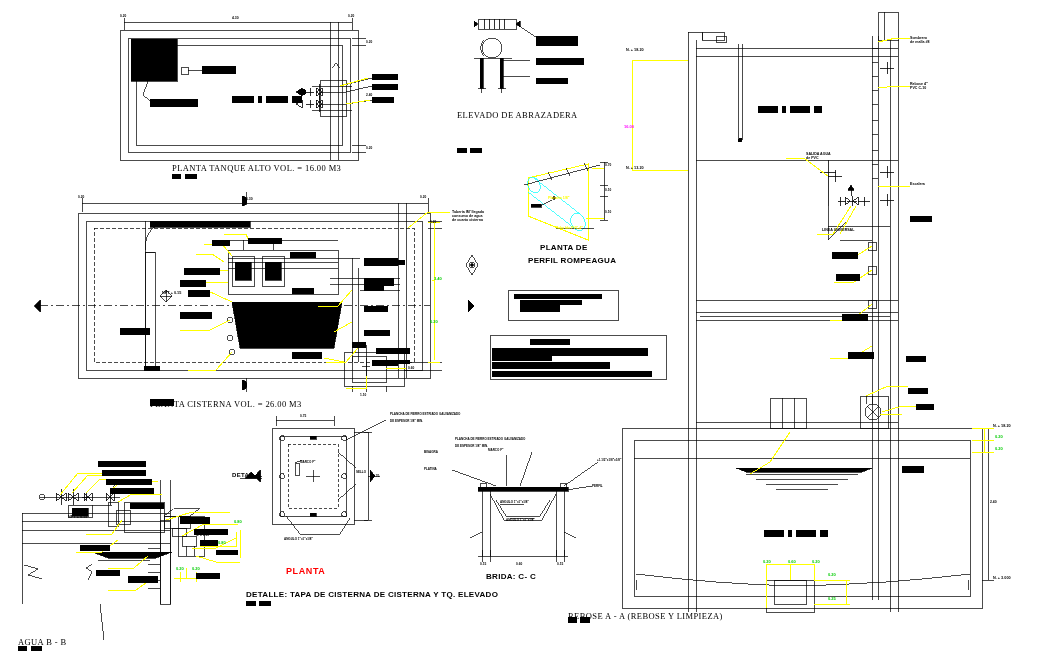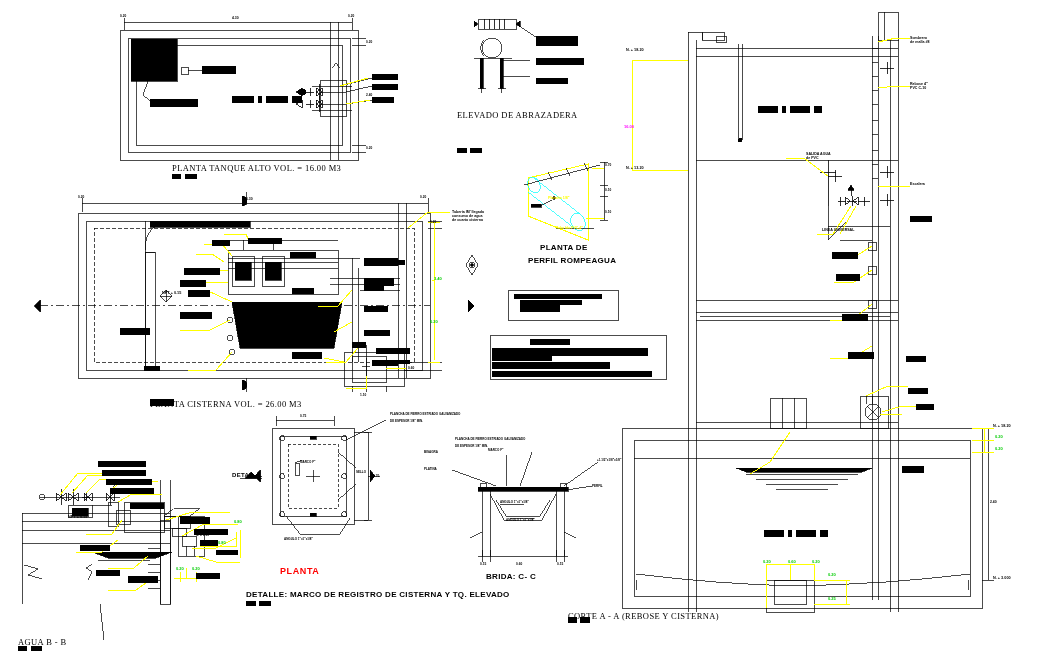--- a/index.html
+++ b/index.html
@@ -690,29 +690,29 @@
   <div class="ttl" style="left:150px; top:399px;">PLANTA CISTERNA VOL. = 26.00 M3</div>
   <div class="redact" style="left:150px; top:399px; width:24px; height:7px;"></div>
 
   <div class="ttl" style="left:457px; top:110px;">ELEVADO DE ABRAZADERA</div>
   <div class="redact" style="left:457px; top:148px; width:10px; height:5px;"></div>
   <div class="redact" style="left:470px; top:148px; width:12px; height:5px;"></div>
 
   <div class="ttl-sans" style="left:540px; top:243px;">PLANTA DE</div>
   <div class="ttl-sans" style="left:528px; top:256px;">PERFIL ROMPEAGUA</div>
 
-  <div class="ttl-red" style="left:280px; top:566px;">PLANTA</div>
+  <div class="ttl-red" style="left:286px; top:566px;">PLANTA</div>
 
   <div class="ttl-sans" style="left:486px; top:572px;">BRIDA: C- C</div>
 
-  <div class="ttl-sans" style="left:246px; top:590px;">DETALLE: MARCO DE REGISTRO DE CISTERNA Y TQ. ELEVADO</div>
+  <div class="ttl-sans" style="left:246px; top:590px;">DETALLE: TAPA DE CISTERNA DE CISTERNA Y TQ. ELEVADO</div>
   <div class="redact" style="left:246px; top:601px; width:10px; height:5px;"></div>
   <div class="redact" style="left:259px; top:601px; width:12px; height:5px;"></div>
 
-  <div class="ttl" style="left:568px; top:611px;">CORTE A - A (REBOSE Y CISTERNA)</div>
+  <div class="ttl" style="left:568px; top:611px;">REBOSE A - A (REBOSE Y LIMPIEZA)</div>
   <div class="redact" style="left:568px; top:617px; width:9px; height:6px;"></div>
   <div class="redact" style="left:580px; top:617px; width:10px; height:6px;"></div>
 
   <div class="ttl" style="left:18px; top:637px;">AGUA B - B</div>
   <div class="redact" style="left:18px; top:646px; width:9px; height:5px;"></div>
   <div class="redact" style="left:31px; top:646px; width:11px; height:5px;"></div>
 
   <div class="ttl-sans" style="left:232px; top:472px; font-size:6px;">DETAL</div>
 
   <div class="lbl-y" style="left:910px; top:36px;">Sombrero

